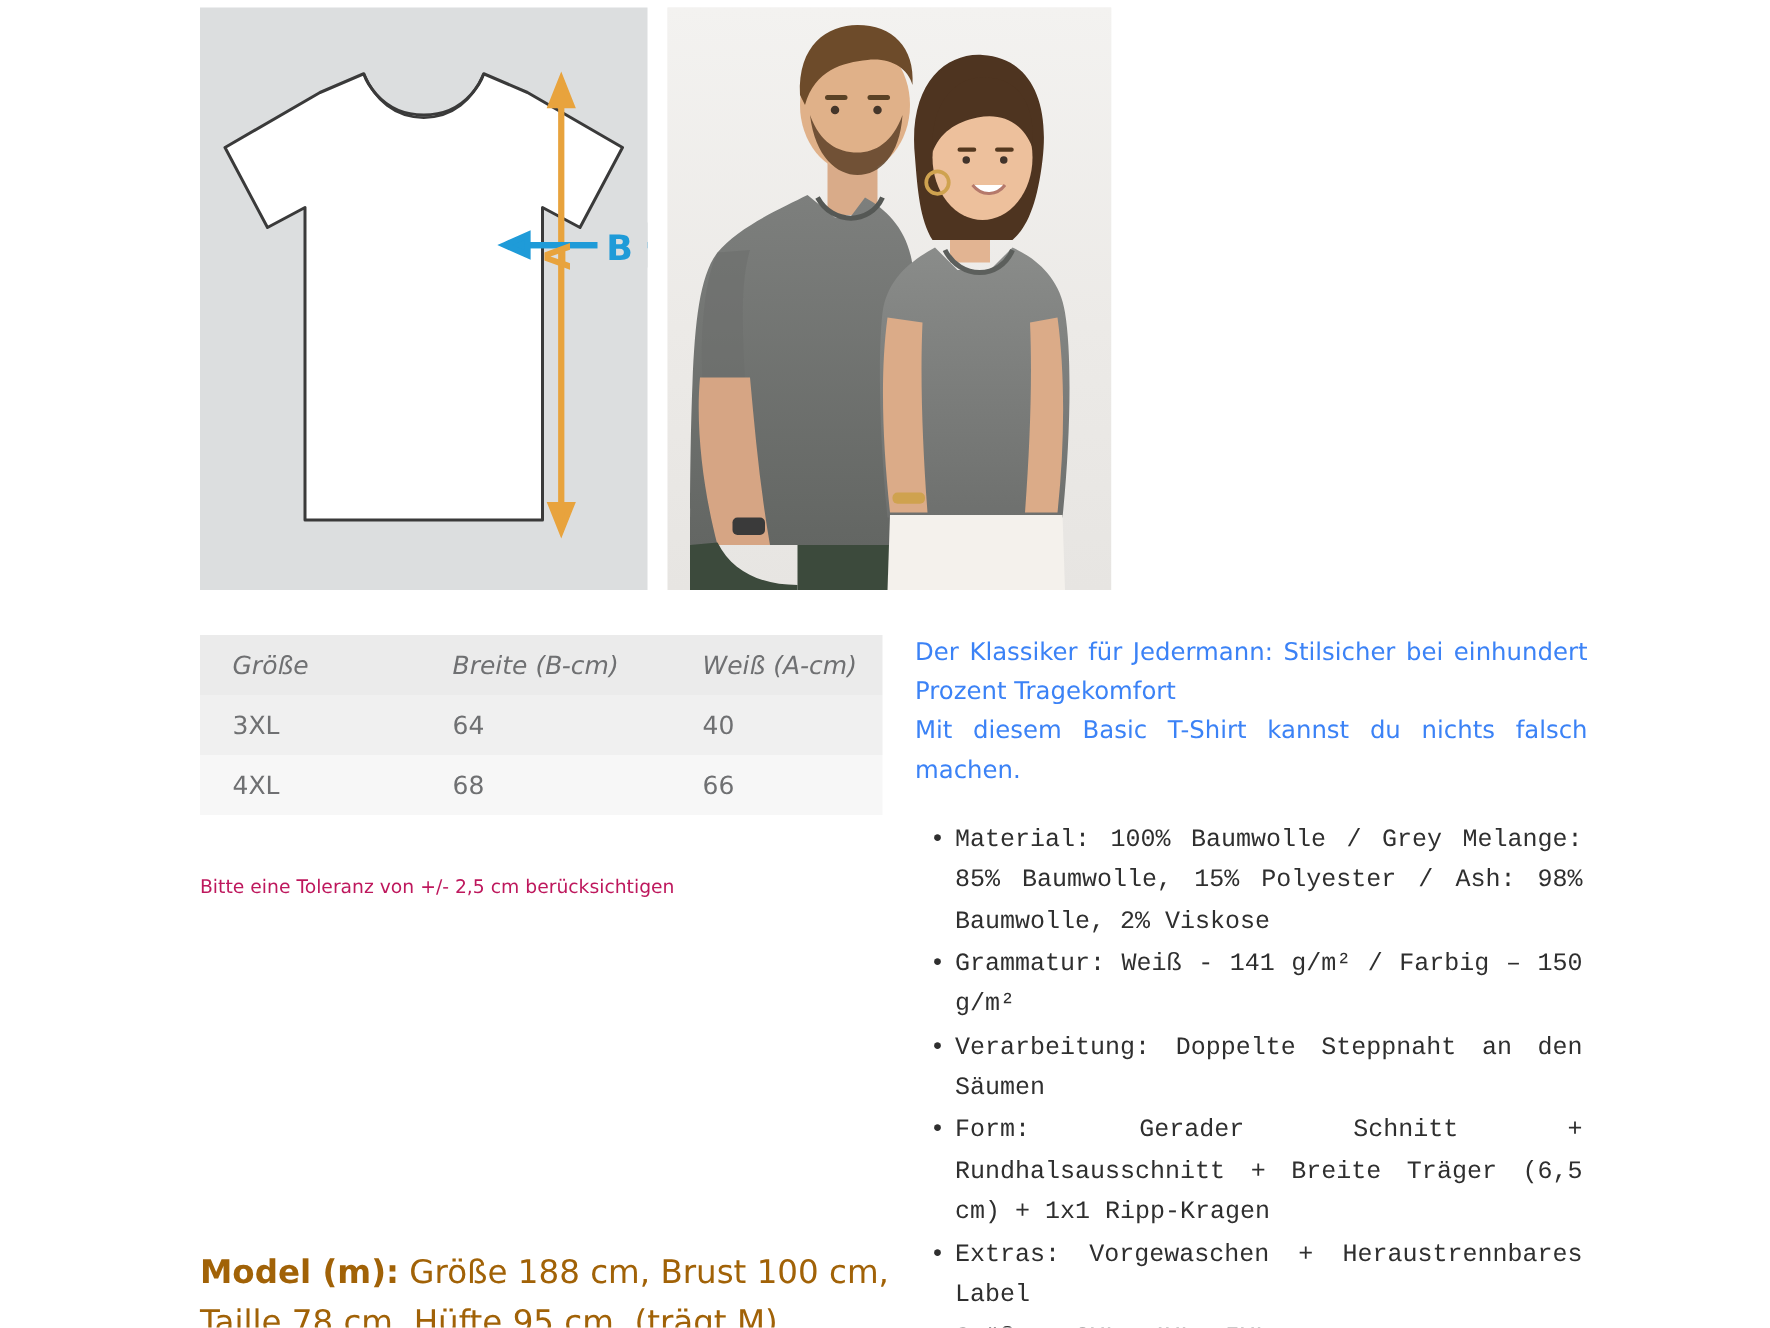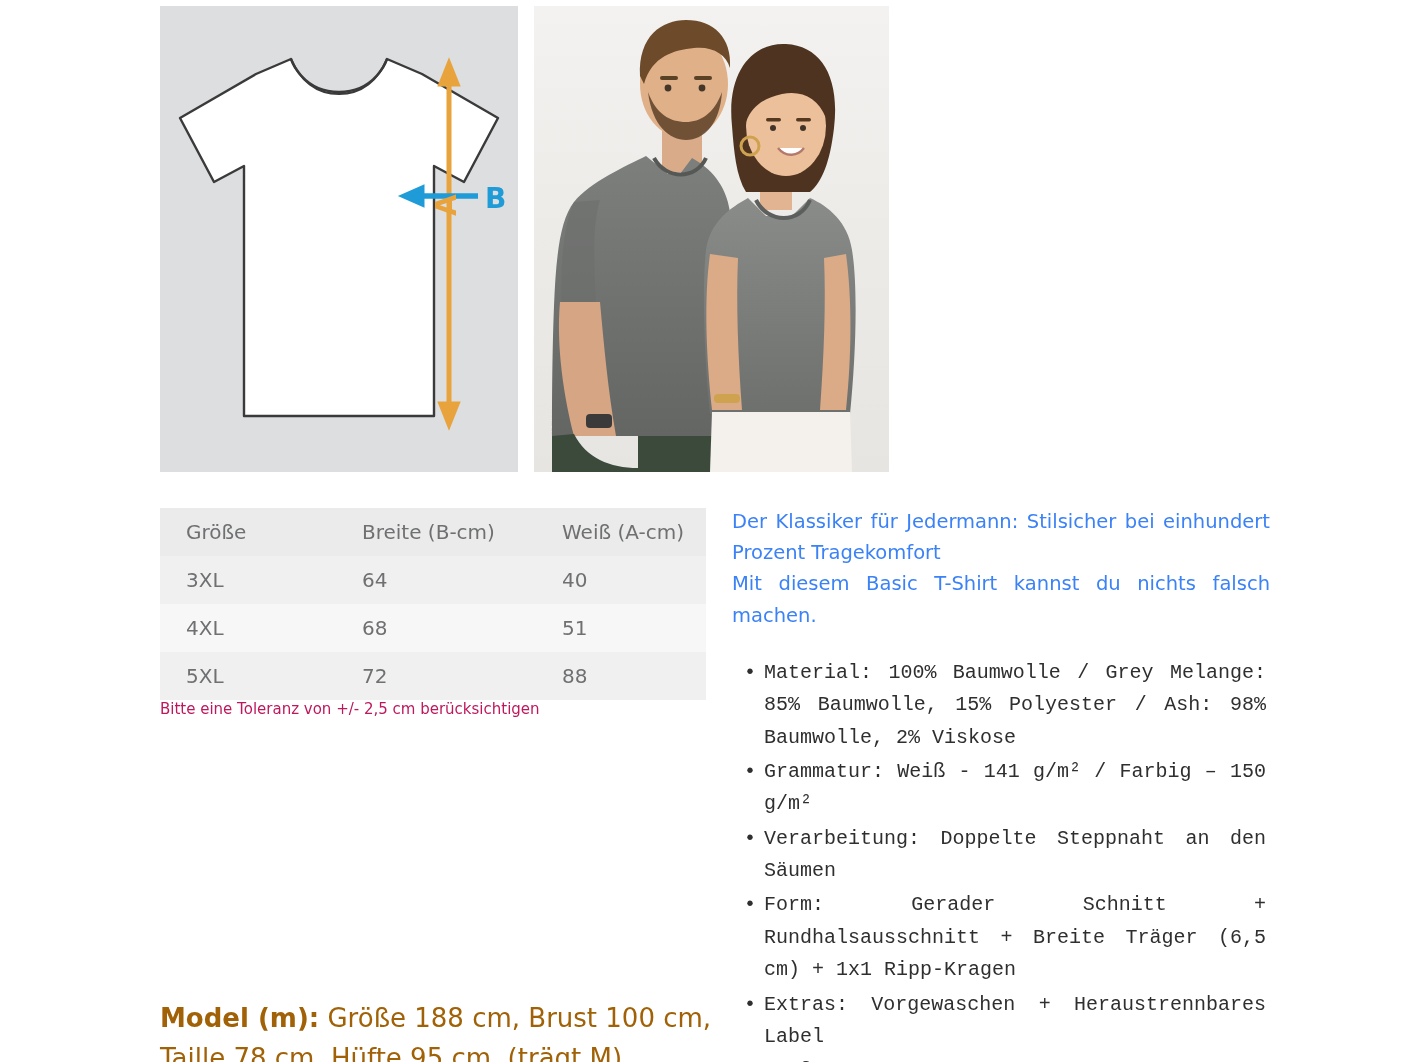--- a/index.html
+++ b/index.html
@@ -61,21 +61,21 @@
     width: 546px;
     border-collapse: collapse;
     font-size: 20px;
   }
   .size-table th, .size-table td {
     text-align: left;
     padding: 12px 0 12px 26px;
     font-weight: normal;
     color: #6f7072;
   }
-  .size-table thead tr { background: #ebebeb; }
+  .size-table thead tr { background: #ebebeb; font-style: italic; }
   .size-table tbody tr:nth-child(odd) { background: #f0f0f0; }
   .size-table tbody tr:nth-child(even) { background: #f7f7f7; }
   .size-table col.c1 { width: 176px; }
   .size-table col.c2 { width: 200px; }
   .size-table col.c3 { width: 170px; }
 
   .tolerance-note {
     position: absolute;
     left: 160px;
     top: 700px;
@@ -254,26 +254,21 @@
     </thead>
     <tbody>
       <tr>
         <td>3XL</td>
         <td>64</td>
         <td>40</td>
       </tr>
       <tr>
         <td>4XL</td>
         <td>68</td>
-        <td>51</td>
-      </tr>
-      <tr>
-        <td>5XL</td>
-        <td>72</td>
-        <td>88</td>
+        <td>66</td>
       </tr>
     </tbody>
   </table>
 
   <div class="tolerance-note">Bitte eine Toleranz von +/- 2,5 cm berücksichtigen</div>
 
   <div class="model-note">
     <b>Model (m):</b><span> Größe 188 cm, Brust 100 cm, Taille 78 cm, Hüfte 95 cm, (trägt M)</span>
   </div>
 

